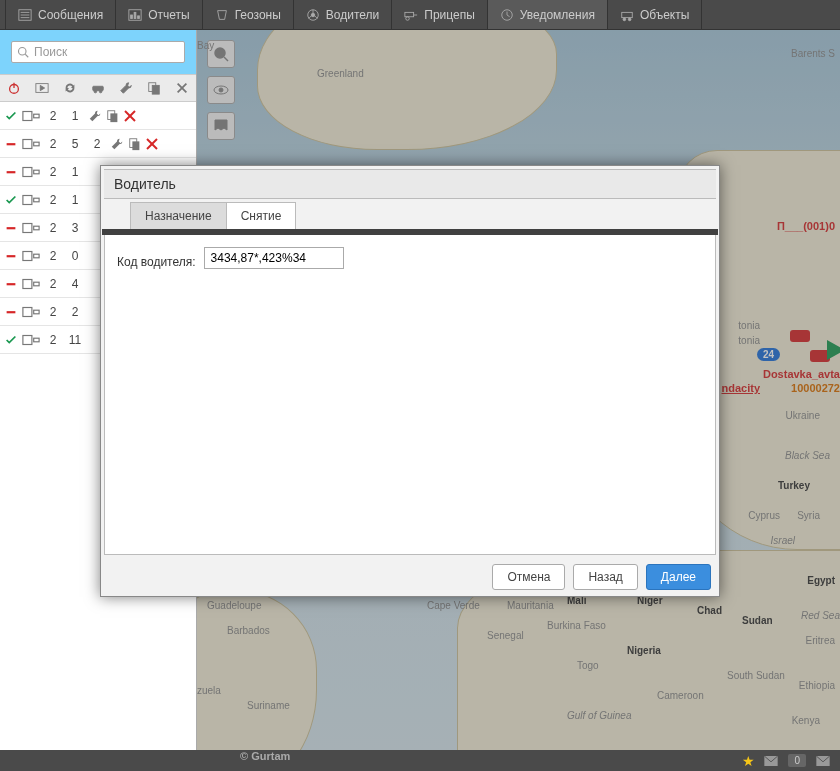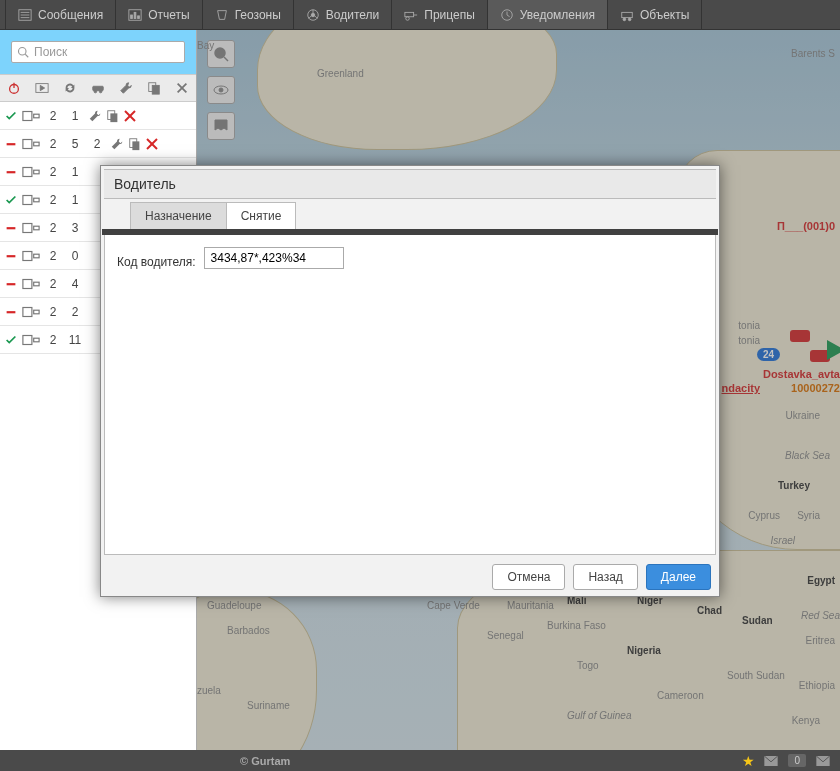--- a/index.html
+++ b/index.html
@@ -235,21 +235,20 @@
     border-color:#2b74bd;
   }
 
   
   .bottombar {
     position:absolute;
     bottom:0; left:0; right:0;
     height:21px;
     background:#4a4a4a;
     display:flex;
-    align-items:center;
     color:#aaa;
     font-size:11px;
   }
   .copyright { margin-left:240px; font-weight:bold;}
   .bottom-right { margin-left:auto; display:flex; align-items:center; gap:10px; padding-right:10px;}
   .star { color:#f5c518; font-size:14px;}
   .env-icon { width:14px;height:10px; fill:#999; }
   .count-badge { background:#666; color:#ccc; padding:1px 6px; border-radius:2px; font-size:10px;}
 </style>
 </head>

